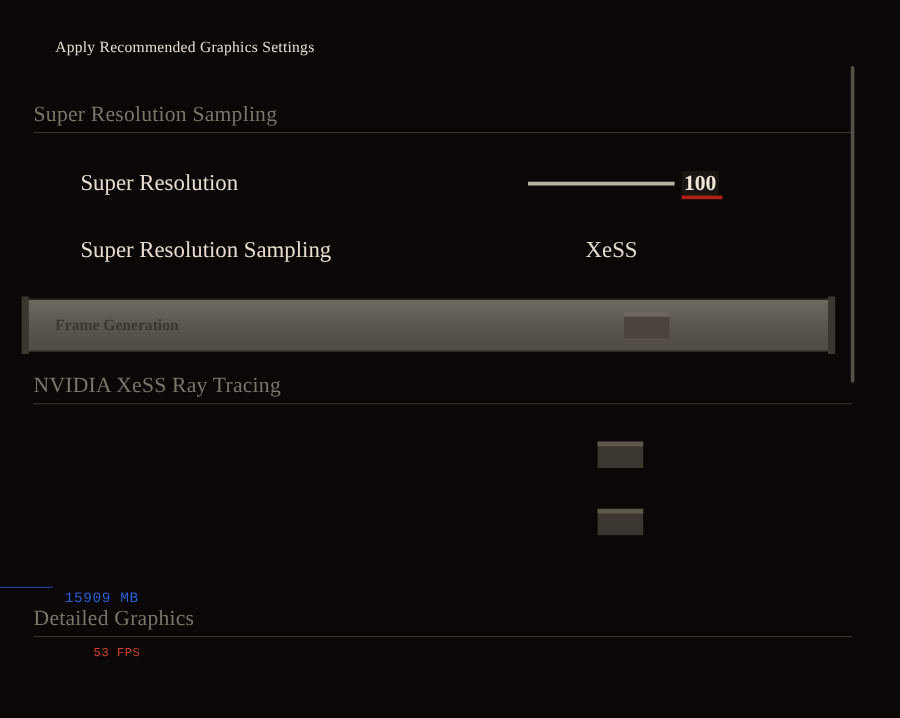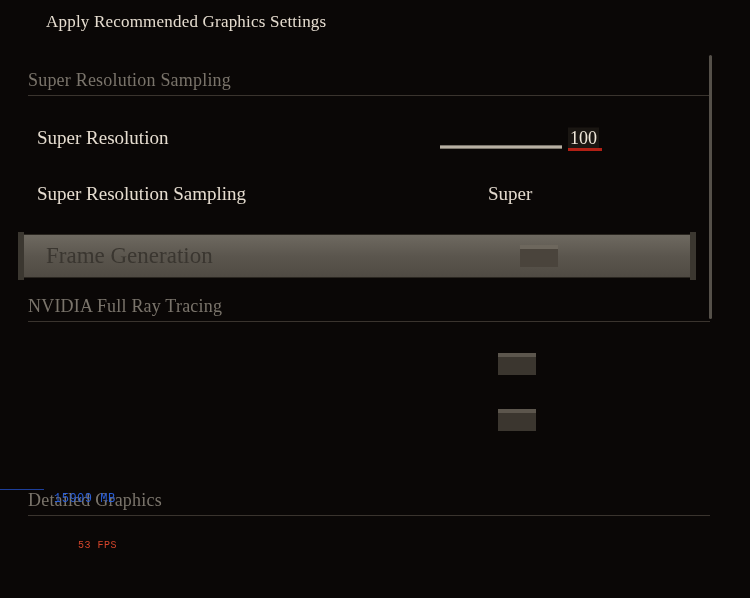--- a/index.html
+++ b/index.html
@@ -21,62 +21,63 @@
   .scrollbar {
     position: absolute;
     right: 38px;
     top: 55px;
     width: 3px;
     height: 264px;
     background: #555049;
     border-radius: 2px;
   }
   .apply-row {
-    padding: 12px 0 0 46px;
-    font-size: 17px;
+    padding: 31px 0 0 46px;
+    font-size: 13px;
     color: #e6ddd0;
     letter-spacing: 0.2px;
   }
   .section-header {
     margin: 38px 0 0 28px;
     font-size: 18px;
     color: #7a746b;
     letter-spacing: 0.2px;
   }
   .section-rule {
     margin: 4px 40px 0 28px;
     height: 1px;
     background: #3a342e;
   }
   .row {
     display: flex;
     align-items: center;
     height: 56px;
-    padding-left: 37px;
+    padding-left: 67px;
     position: relative;
   }
   .row .label {
     font-size: 19px;
     color: #e6ddd0;
     flex: 0 0 auto;
     width: 390px;
   }
   .value-text {
     font-size: 19px;
     color: #e3dace;
     position: absolute;
     left: 488px;
   }
   .slider-wrap {
     position: absolute;
     left: 440px;
     top: 50%;
     transform: translateY(-50%);
     display: flex;
-    align-items: flex-end;
+    align-items: center;
+    font-weight: bold;
   }
   .slider-track {
     width: 122px;
     height: 3px;
     background: #6c665d;
     position: relative;
     margin-right: 6px;
   }
   .slider-fill {
     position: absolute;
@@ -114,23 +115,24 @@
     content: "";
     position: absolute;
     top: -2px;
     width: 6px;
     height: calc(100% + 4px);
     background: #3b3730;
   }
   .highlight-row::before { left: -4px; }
   .highlight-row::after { right: -4px; }
   .highlight-row .label {
-    font-size: 23px;
+    font-size: 13px;
     color: #3a3630;
     width: 390px;
+    font-weight: bold;
   }
   .toggle-box {
     position: absolute;
     left: 498px;
     top: 50%;
     transform: translateY(-50%);
     width: 38px;
     height: 22px;
     background: #3b362f;
     border-top: 4px solid #5c564d;
@@ -194,30 +196,30 @@
       <div class="slider-track">
         <div class="slider-fill"></div>
       </div>
       <span class="slider-num">100</span>
     </div>
     <div class="slider-underline"></div>
   </div>
 
   <div class="row">
     <span class="label">Super Resolution Sampling</span>
-    <span class="value-text">Super</span>
+    <span class="value-text">XeSS</span>
   </div>
 
   <div class="highlight-row">
     <span class="label">Frame Generation</span>
     <div class="toggle-box light"></div>
   </div>
 
   <div class="section-header sec2">
-    <span>NVIDIA Full Ray Tracing</span>
+    <span>NVIDIA XeSS Ray Tracing</span>
   </div>
   <div class="section-rule"></div>
 
   <div class="row-spacer"></div>
 
   <div class="row disabled">
     <div class="toggle-box"></div>
   </div>
 
   <div class="row disabled">

